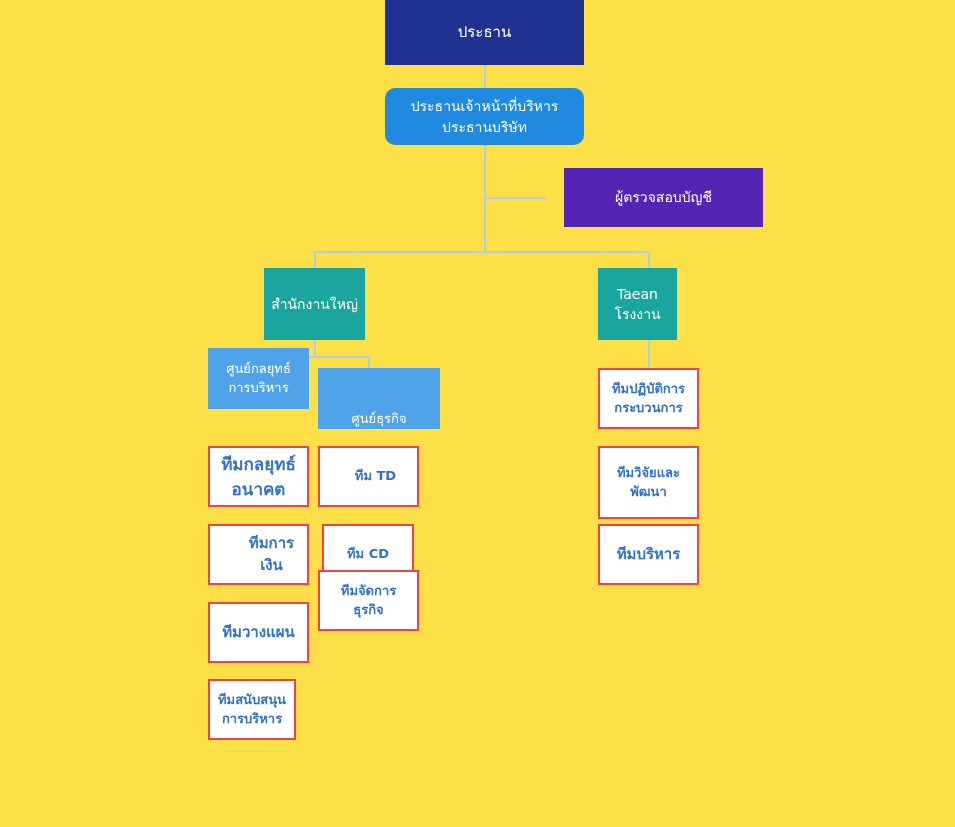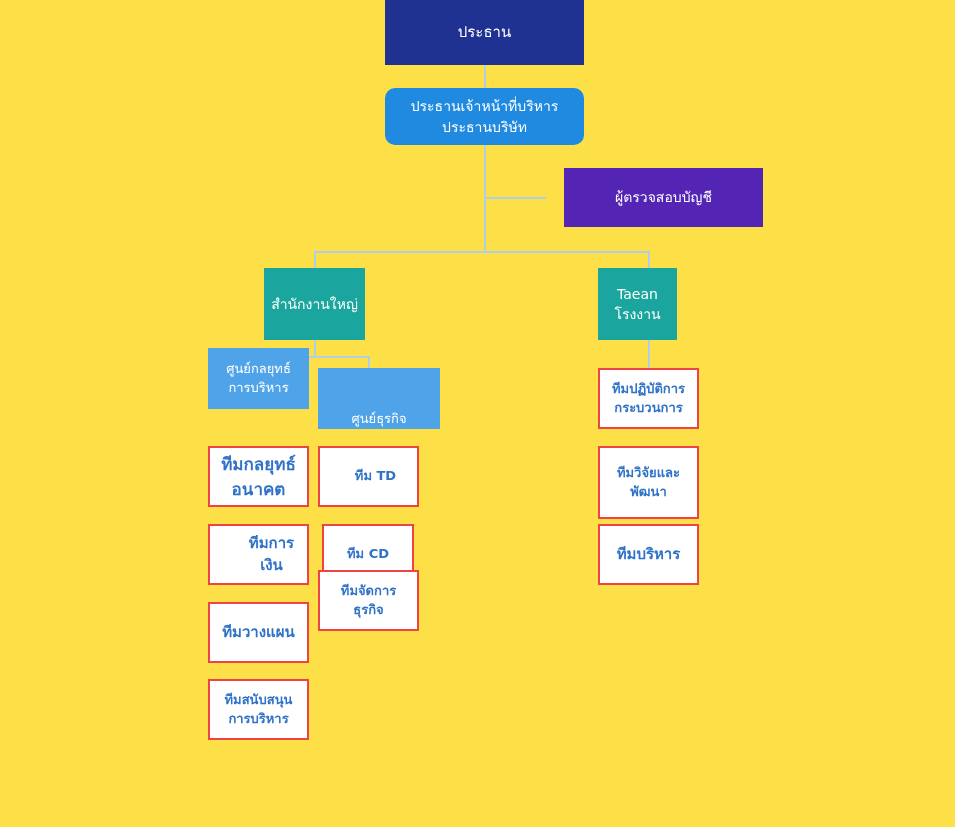--- a/index.html
+++ b/index.html
@@ -117,21 +117,21 @@
   <div class="node outline" style="left:208px; top:446px; width:101px; height:61px; font-size:17px;">
     <span class="label">ทีมกลยุทธ์
 อนาคต</span>
   </div>
   <div class="node outline" style="left:208px; top:524px; width:101px; height:61px; font-size:15px;padding-left:26px;">
     <span class="label">ทีมการเงิน</span>
   </div>
   <div class="node outline" style="left:208px; top:602px; width:101px; height:61px; font-size:15px;">
     <span class="label">ทีมวางแผน</span>
   </div>
-  <div class="node outline" style="left:208px; top:679px; width:101px; height:61px; font-size:13px;">
+  <div class="node outline" style="left:208px; top:679px; width:88px; height:61px; font-size:13px;">
     <span class="label">ทีมสนับสนุน
 การบริหาร</span>
   </div>
 
   <div class="node outline" style="left:318px; top:446px; width:101px; height:61px; font-size:13px;padding-left:14px;">
     <span class="label">ทีม TD</span>
   </div>
   <div class="node outline" style="left:322px; top:524px; width:92px; height:61px; font-size:13px;">
     <span class="label">ทีม CD</span>
   </div>

